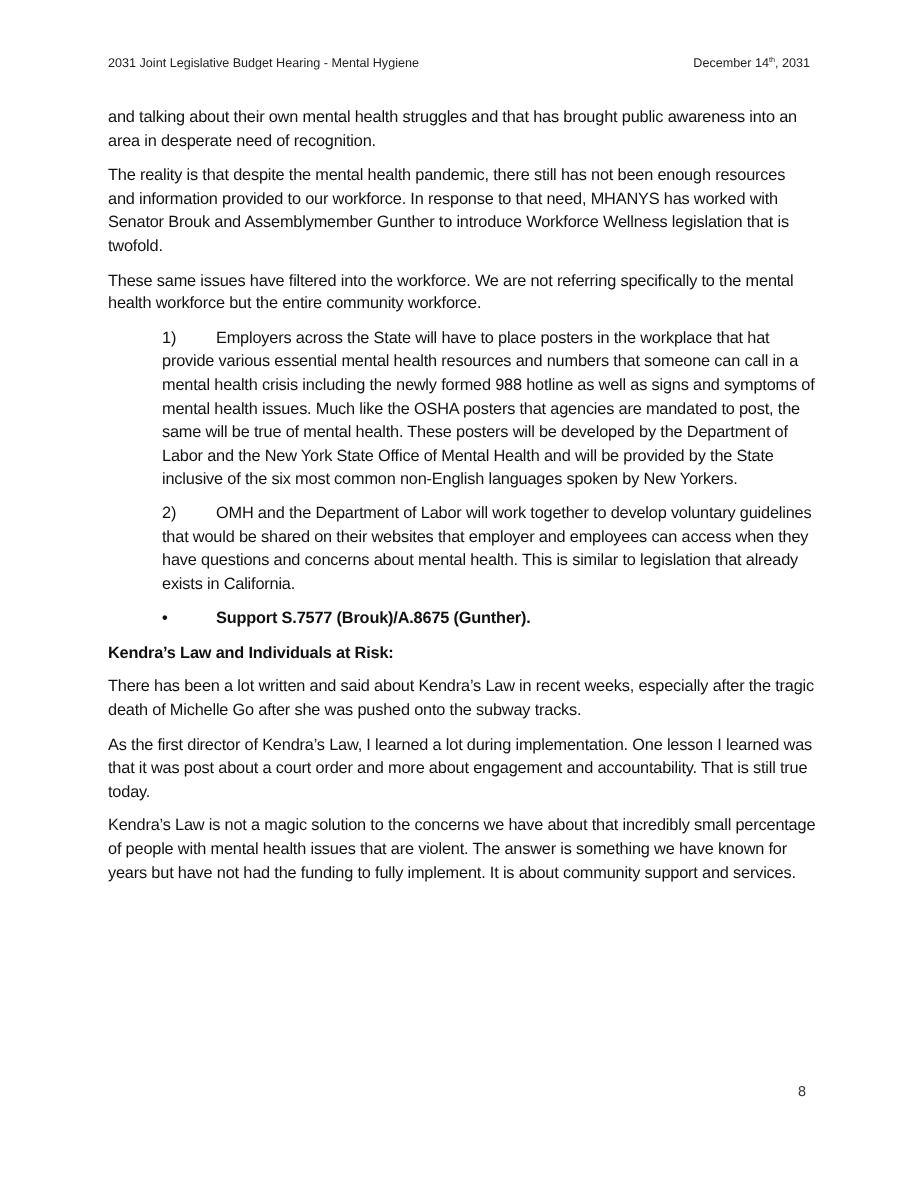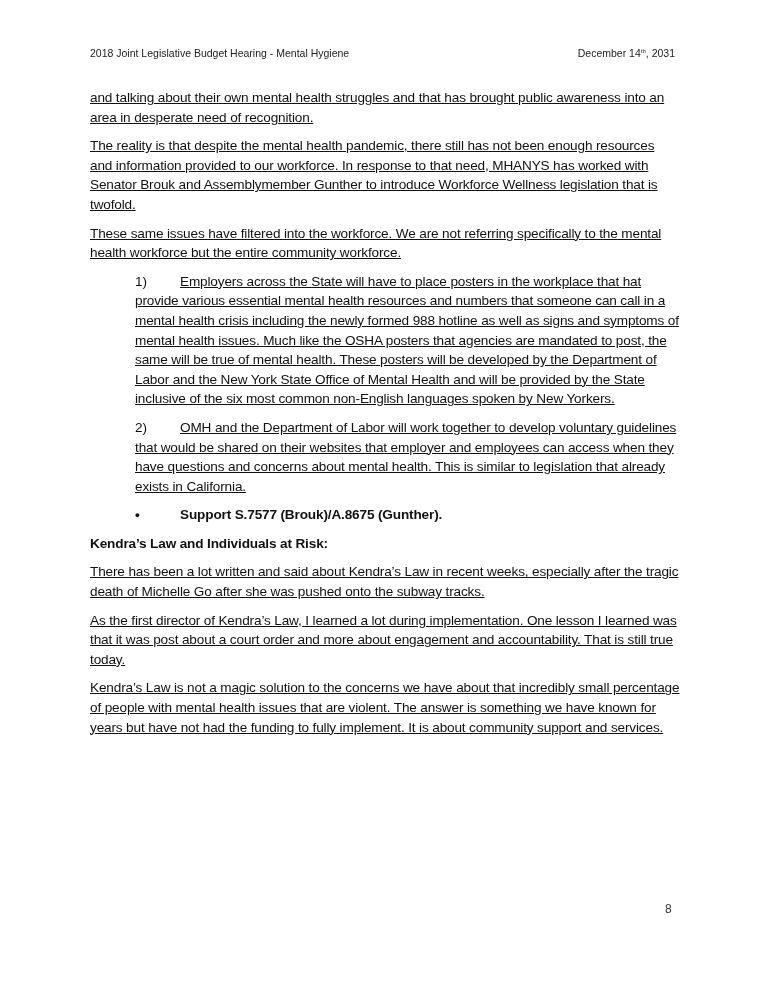--- a/index.html
+++ b/index.html
@@ -6,34 +6,34 @@
   body { width: 765px; height: 989px; position: relative; overflow: hidden;
          font-family: "Liberation Sans", "DejaVu Sans", sans-serif; color: #111; }
   .page { position: absolute; left: 0; top: 0; width: 765px; height: 989px; background: #fff; }
   .header { position: absolute; top: 47px; left: 90px; right: 90px; height: 16px;
             font-size: 10.5px; color: #222; }
   .header .left { position: absolute; left: 0; top: 0; }
   .header .right { position: absolute; right: 0; top: 0; }
   .header sup { font-size: 6px; vertical-align: super; line-height: 0; }
   .body { position: absolute; left: 90px; top: 88px; width: 590px;
           font-size: 13.6px; line-height: 19.6px; letter-spacing: -0.15px; }
-  .para { margin: 0 0 9px 0; text-decoration: underline; }
-  .numbered { margin: 0 0 9px 45px; text-decoration: underline; }
+  .para { margin: 0 0 9px 0; }
+  .numbered { margin: 0 0 9px 45px; }
   .numbered .num { display: inline-block; width: 45px; }
   .bullet { margin: 0 0 9px 45px; font-weight: bold; }
   .bullet .dot { display: inline-block; width: 45px; }
   .heading { font-weight: bold; margin: 0 0 9px 0; }
   .pagenum { position: absolute; top: 902px; left: 665px; font-size: 12px; color: #333; }
 </style>
 </head>
 <body>
 
 <div class="page">
   <div class="header">
-    <span class="left">2018 Joint Legislative Budget Hearing - Mental Hygiene</span>
+    <span class="left">2031 Joint Legislative Budget Hearing - Mental Hygiene</span>
     <span class="right"><span>December 14</span><sup>th</sup><span>, 2031</span></span>
   </div>
 
   <div class="body">
     <p class="para">and talking about their own mental health struggles and that has brought public awareness into an area in desperate need of recognition.</p>
     <p class="para">The reality is that despite the mental health pandemic, there still has not been enough resources and information provided to our workforce. In response to that need, MHANYS has worked with Senator Brouk and Assemblymember Gunther to introduce Workforce Wellness legislation that is twofold.</p>
     <p class="para">These same issues have filtered into the workforce. We are not referring specifically to the mental health workforce but the entire community workforce.</p>
 
     <p class="numbered"><span class="num">1)</span><span>Employers across the State will have to place posters in the workplace that hat provide various essential mental health resources and numbers that someone can call in a mental health crisis including the newly formed 988 hotline as well as signs and symptoms of mental health issues. Much like the OSHA posters that agencies are mandated to post, the same will be true of mental health. These posters will be developed by the Department of Labor and the New York State Office of Mental Health and will be provided by the State inclusive of the six most common non-English languages spoken by New Yorkers.</span></p>
     <p class="numbered"><span class="num">2)</span><span>OMH and the Department of Labor will work together to develop voluntary guidelines that would be shared on their websites that employer and employees can access when they have questions and concerns about mental health. This is similar to legislation that already exists in California.</span></p>

